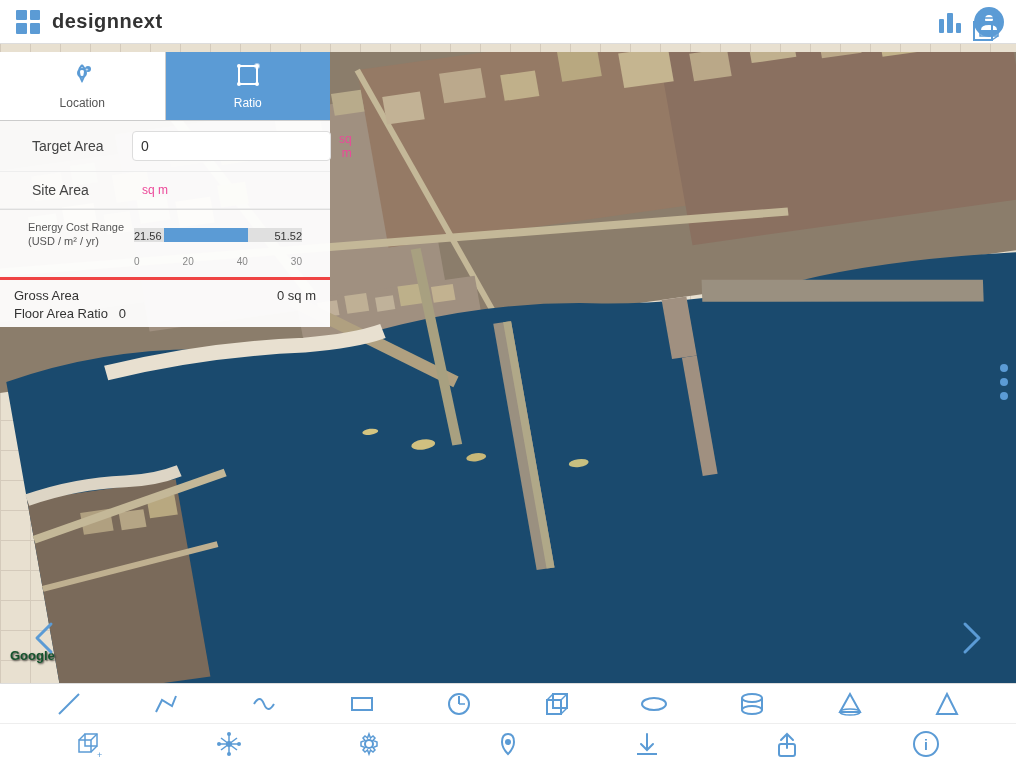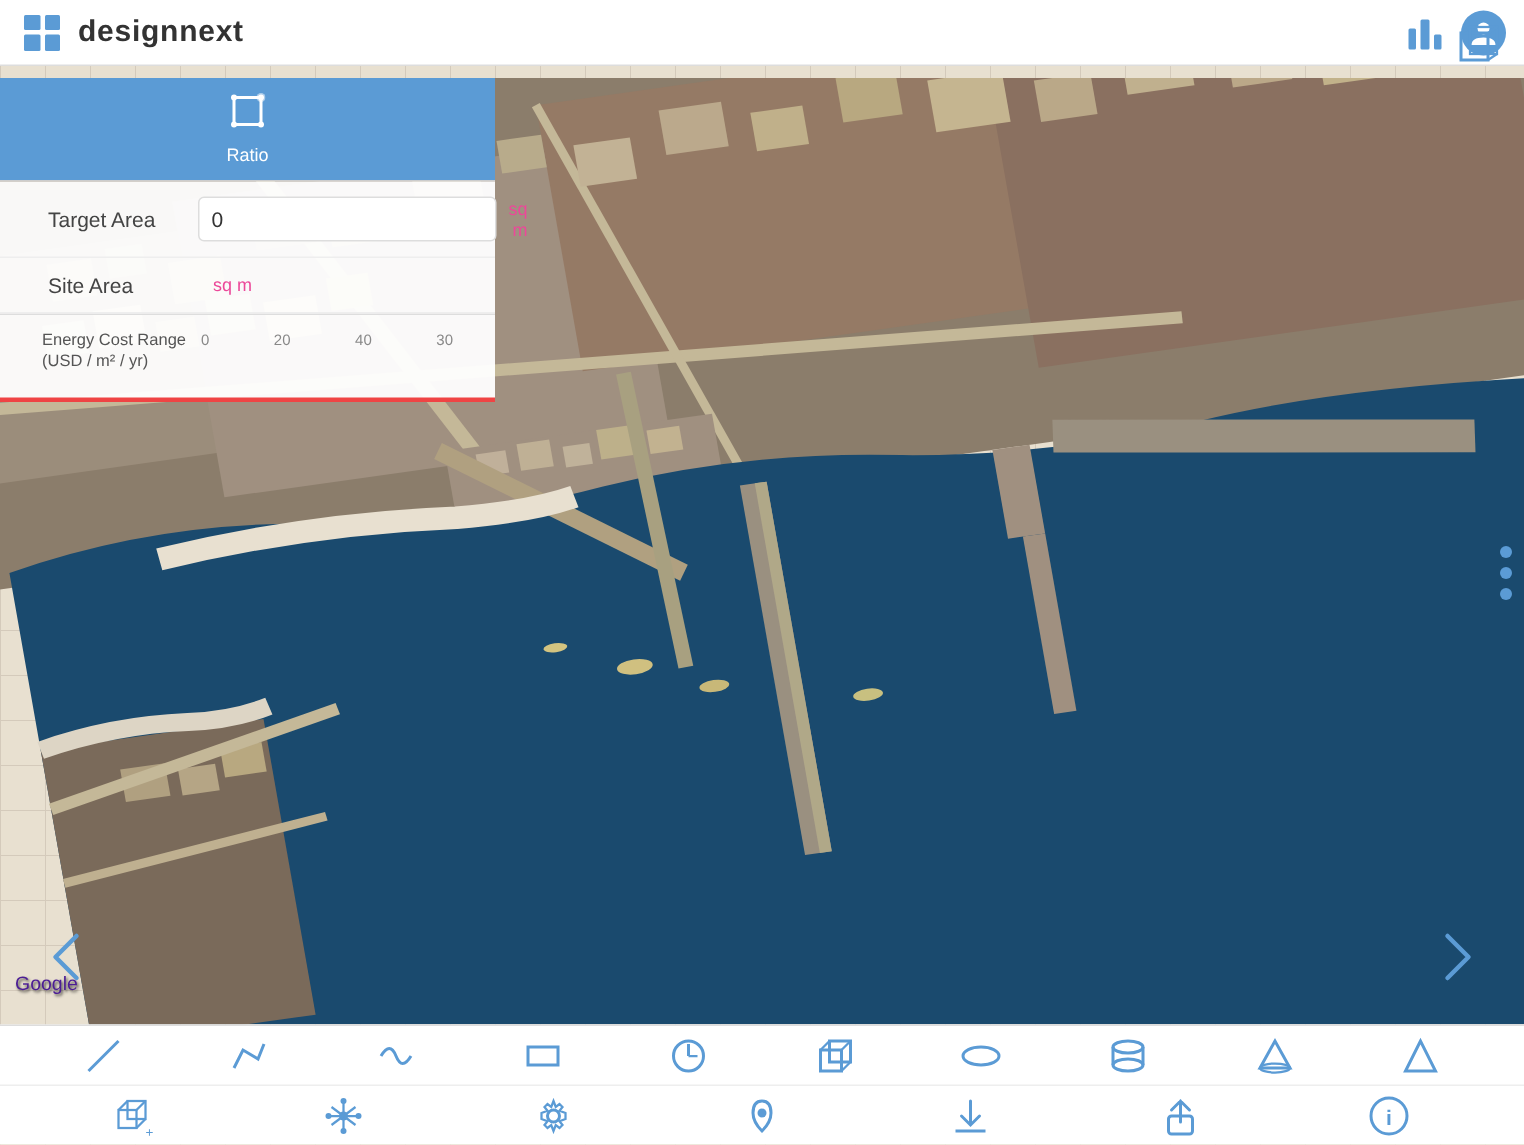--- a/index.html
+++ b/index.html
@@ -91,23 +91,23 @@
       top: 52px; left: 0; right: 0; bottom: 80px;
       z-index: 1;
       overflow: hidden;
     }
 
     
     .google-watermark {
       position: absolute;
       bottom: 20px;
       left: 10px;
-      color: #4c1d95;
+      color: #14532d;
       font-size: 13px;
-      font-weight: 400;
+      font-weight: 700;
       text-shadow: 1px 1px 2px rgba(0,0,0,0.7);
       z-index: 10;
     }
 
     
     .left-panel {
       position: absolute;
       top: 52px;
       left: 0;
       width: 330px;
@@ -477,20 +477,31 @@
       <line x1="4" y1="8" x2="10" y2="4" stroke="#5b9bd5" stroke-width="1.5"></line>
       <line x1="22" y1="8" x2="28" y2="4" stroke="#5b9bd5" stroke-width="1.5"></line>
       <line x1="22" y1="26" x2="28" y2="22" stroke="#5b9bd5" stroke-width="1.5"></line>
     </svg>
   </div>
 </div>
 
 <div class="left-panel">
 
   <div class="tabs-container">
+    <div class="tab">
+      <div class="tab-icon">
+        <svg width="24" height="24" viewBox="0 0 24 24">
+          <circle cx="12" cy="10" r="4" fill="none" stroke="#5b9bd5" stroke-width="2"></circle>
+          <path d="M12 2 Q18 8 12 18 Q6 8 12 2" fill="none" stroke="#5b9bd5" stroke-width="2"></path>
+          <circle cx="18" cy="6" r="3" fill="#5b9bd5"></circle>
+          <text x="17" y="8" font-size="5" fill="white" text-anchor="middle">+</text>
+        </svg>
+      </div>
+      <span class="tab-label">Location</span>
+    </div>
     <div class="tab active">
       <div class="tab-icon">
         <svg width="24" height="24" viewBox="0 0 24 24">
           <rect x="3" y="3" width="18" height="18" fill="none" stroke="white" stroke-width="2"></rect>
           <circle cx="3" cy="3" r="2" fill="white"></circle>
           <circle cx="21" cy="3" r="2" fill="white"></circle>
           <circle cx="3" cy="21" r="2" fill="white"></circle>
           <circle cx="21" cy="21" r="2" fill="white"></circle>
           <circle cx="21" cy="3" r="3" fill="rgba(255,255,255,0.5)"></circle>
           <text x="19" y="5" font-size="5" fill="white">✓</text>
@@ -509,30 +520,47 @@
     <div class="info-row">
       <span class="info-label">Site Area</span>
       <span class="info-unit">sq m</span>
     </div>
   </div>
 
   <div class="chart-panel">
     <div style="display:flex; align-items:flex-start; gap:10px;">
       <div class="chart-title">Energy Cost Range<br>(USD / m² / yr)</div>
       <div style="flex:1; position:relative;">
+        <div class="chart-bar-area">
+          <div class="chart-track"></div>
+          <div class="chart-bar-fill"></div>
+          <span class="chart-label-left">21.56</span>
+          <span class="chart-label-right">51.52</span>
+        </div>
         <div class="chart-axis">
           <span>0</span>
           <span>20</span>
           <span>40</span>
           <span>30</span>
         </div>
       </div>
     </div>
   </div>
 
+  <div class="gross-panel">
+    <div class="gross-row">
+      <span>Gross Area</span>
+      <span class="gross-value">0 sq m</span>
+    </div>
+    <div class="far-row">
+      <span>Floor Area Ratio</span>
+      &nbsp;
+      <span>0</span>
+    </div>
+  </div>
 </div>
 
 <div class="side-dots">
   <div class="side-dot"></div>
   <div class="side-dot"></div>
   <div class="side-dot"></div>
 </div>
 
 <div class="nav-arrow-left">
   <svg width="44" height="44" viewBox="0 0 44 44">

